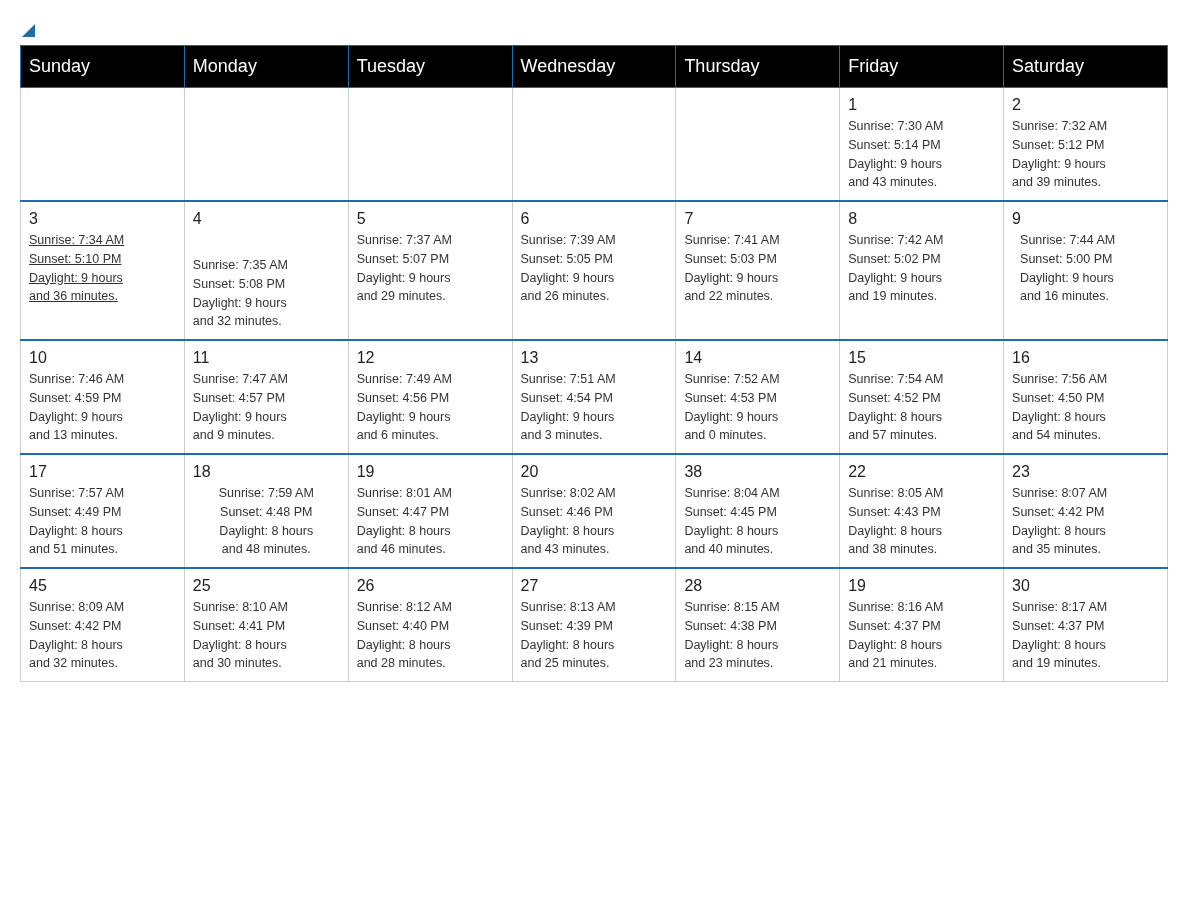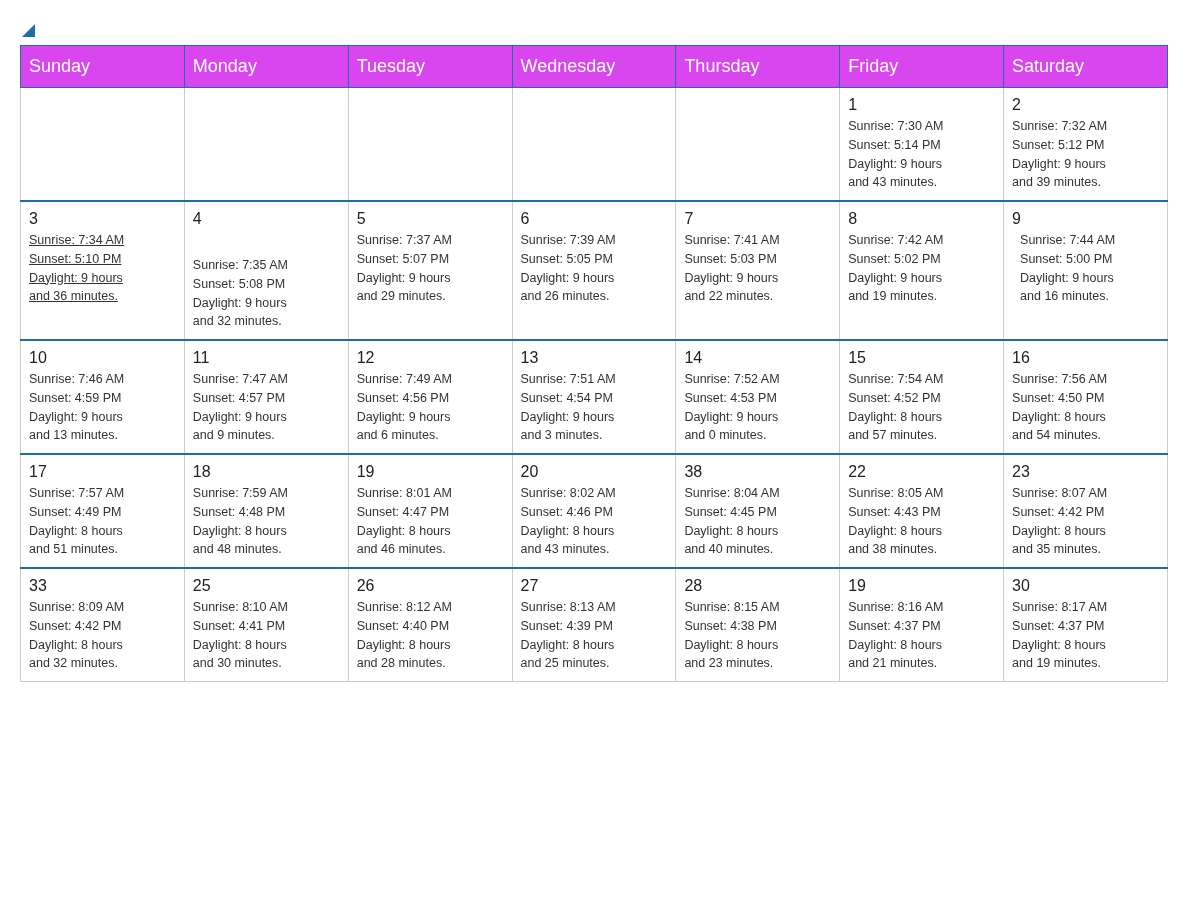--- a/index.html
+++ b/index.html
@@ -34,21 +34,21 @@
       font-size: 22px;
       color: #444;
       margin-top: 4px;
     }
     .calendar {
       width: 100%;
       border-collapse: collapse;
       margin-top: 10px;
     }
     .calendar th {
-      background: #d946ef;
+      background: #000000;
       color: #fff;
       font-size: 18px;
       font-weight: normal;
       padding: 10px 8px;
       text-align: left;
       border: 1px solid #1a6fa8;
     }
     .calendar td {
       width: calc(100% / 7);
       vertical-align: top;
@@ -265,21 +265,21 @@
       <tr class="row-divider">
         <td>
           <span class="day-number">17</span>
           <div class="day-info" style="white-space: pre-line;">Sunrise: 7:57 AM
 Sunset: 4:49 PM
 Daylight: 8 hours
 and 51 minutes.</div>
         </td>
         <td>
           <span class="day-number">18</span>
-          <div class="day-info" style="white-space: pre-line;">Sunrise: 7:59 AM
+          <div class="day-info" style="white-space: pre-line; text-align: center;">Sunrise: 7:59 AM
 Sunset: 4:48 PM
 Daylight: 8 hours
 and 48 minutes.</div>
         </td>
         <td>
           <span class="day-number">19</span>
           <div class="day-info" style="white-space: pre-line;">Sunrise: 8:01 AM
 Sunset: 4:47 PM
 Daylight: 8 hours
 and 46 minutes.</div>
@@ -308,21 +308,21 @@
         <td>
           <span class="day-number">23</span>
           <div class="day-info" style="white-space: pre-line;">Sunrise: 8:07 AM
 Sunset: 4:42 PM
 Daylight: 8 hours
 and 35 minutes.</div>
         </td>
       </tr>
       <tr class="row-divider">
         <td>
-          <span class="day-number">33</span>
+          <span class="day-number">45</span>
           <div class="day-info" style="white-space: pre-line;">Sunrise: 8:09 AM
 Sunset: 4:42 PM
 Daylight: 8 hours
 and 32 minutes.</div>
         </td>
         <td>
           <span class="day-number">25</span>
           <div class="day-info" style="white-space: pre-line;">Sunrise: 8:10 AM
 Sunset: 4:41 PM
 Daylight: 8 hours

